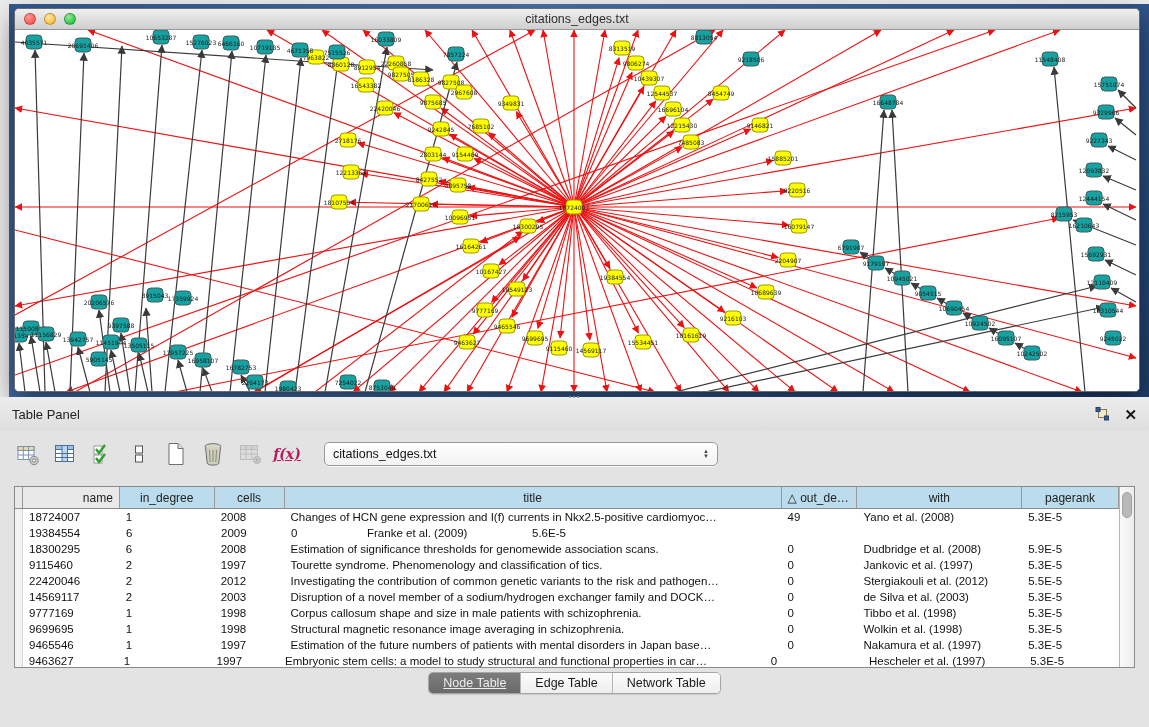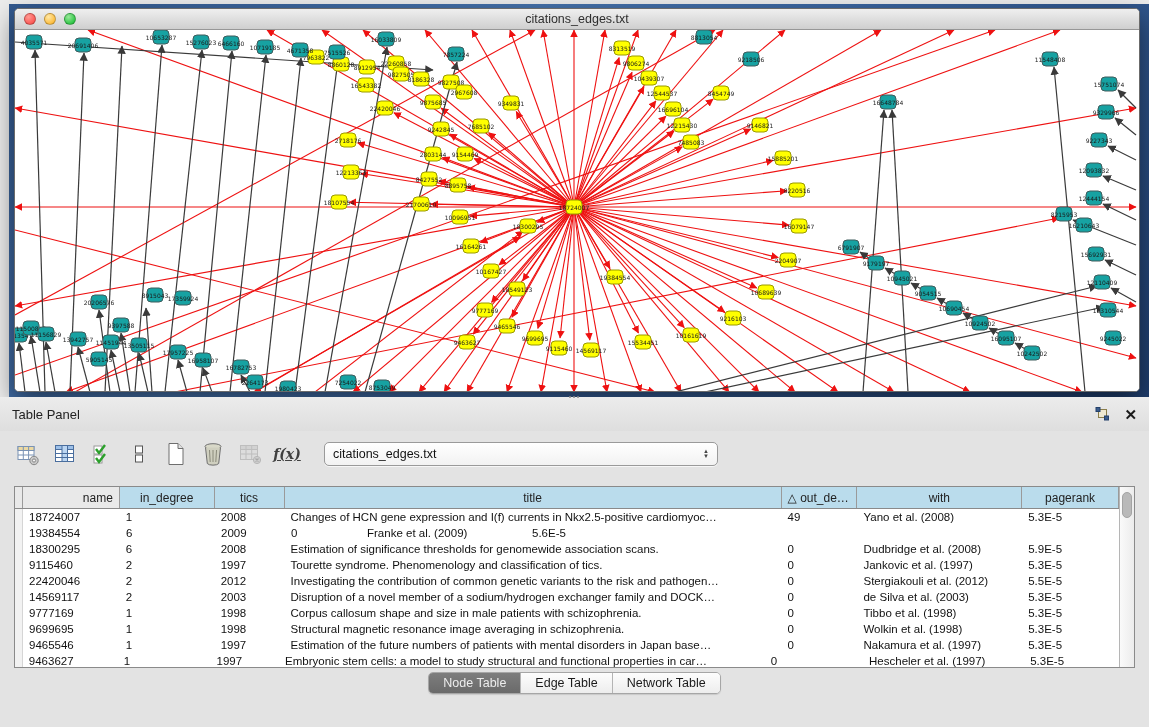--- a/index.html
+++ b/index.html
@@ -30,21 +30,21 @@
   .splitter-grip i { width:2px; height:2px; background:#8a8a8a; border-radius:50%; display:block; }
   .panel-header { height:34px; display:flex; align-items:center; padding:2px 12px; background:linear-gradient(#ececec,#dedede);gap:36px; }
   .panel-title { font-size:13px; color:#222; }
   .panel-header-icons { margin-left:auto; display:flex; align-items:center; gap:14px; }
   .float-ic svg { display:block; }
   .close-x { font-size:15px; font-weight:bold; color:#1a1a1a; line-height:1; cursor:default; }
 
   .toolbar { height:46px; display:flex; align-items:center; padding-left:16px; gap:13px; }
   .tb-icon { width:24px; height:24px; display:flex; align-items:center; justify-content:center; }
   .tb-icon.disabled { opacity:.5; }
-  .fx { font:italic bold 14px "DejaVu Serif",serif; color:#404040;text-decoration:underline; }
+  .fx { font:italic bold 14px "DejaVu Serif",serif; color:#be185d;text-decoration:underline; }
   .combo { margin-left:12px; width:394px; height:24px; background:linear-gradient(#ffffff,#f2f2f2); border:1px solid #9a9a9a;
     border-radius:5px; display:flex; align-items:center; padding:0 8px; box-shadow:0 1px 0 rgba(255,255,255,.7); }
   .combo-text { font-size:12.5px; color:#111; }
   .combo-arrows { margin-left:auto; display:flex; flex-direction:column; line-height:5px; font-size:6px; color:#444; }
 
   
   .table-wrap { position:absolute; left:14px; top:89px; width:1121px; height:182px; background:#fff; border:1px solid #8a8a8a; display:flex; }
   .table-main { flex:1; overflow:hidden; }
   .thead { display:flex; height:22px; border-bottom:1px solid #8a8a8a; }
   .th { font-size:12px; color:#222; border-right:1px solid #9a9a9a; display:flex; align-items:center; padding:0 6px; background:#badcec; }
@@ -54,21 +54,21 @@
   .td { font-size:11.5px; color:#111; padding:0 6px; white-space:nowrap; overflow:hidden; display:flex; align-items:center; }
   .td.blank { background:#f2f2f2; border-right:1px solid #d5d5d5; padding:0; }
   .vscroll { width:15px; border-left:1px solid #b5b5b5; background:linear-gradient(90deg,#fafafa,#ececec); position:relative; }
   .vthumb { position:absolute; left:2px; top:5px; width:10px; height:26px; border-radius:5px; background:#b9b9b9; border:1px solid #a3a3a3; }
 
   
   .tabs-bar { position:absolute; left:0; top:275px; width:1149px; display:flex; justify-content:center; }
   .seg { display:flex; border:1px solid #a6a6a6; border-radius:5px; overflow:hidden; height:22px; box-shadow:0 1px 1px rgba(0,0,0,.12); }
   .seg-btn { font-size:12.5px; padding:0 14px; display:flex; align-items:center; background:linear-gradient(#fdfdfd,#ededed); color:#1a1a1a; border-right:1px solid #b4b4b4; }
   .seg-btn:last-child { border-right:none; }
-  .seg-btn.active { background:linear-gradient(#7d7d7d,#6a6a6a); color:#ededed; }
+  .seg-btn.active { background:linear-gradient(#7d7d7d,#6a6a6a); color:#ededed;text-decoration:underline; }
 
   
   .statusbar { position:absolute; left:0; top:303px; width:1149px; height:27px; background:linear-gradient(#ededed,#e0e0e0);
     border-top:1px solid #bdbdbd; display:flex; align-items:center; justify-content:flex-end; padding-right:14px; gap:7px; }
   .mem-label { font-size:11.5px; color:#222; }
   .mem-dot { width:13px; height:13px; border-radius:50%; background:radial-gradient(circle at 35% 30%,#8fe07a,#37a82e 75%); border:1px solid #5a8a55; }
 </style>
 </head>
 <body>
 
@@ -532,21 +532,21 @@
         </span>
     </span>
   </div>
 
   <div class="table-wrap">
     <div class="table-main">
       <div class="thead" id="thead">
           <div class="th blank" style="width: 8px;"></div>
           <div class="th gray" style="width: 97px; justify-content: flex-end;">name</div>
           <div class="th" style="width: 95px; justify-content: center;">in_degree</div>
-          <div class="th" style="width: 70px; justify-content: center;">tics</div>
+          <div class="th" style="width: 70px; justify-content: center;">cells</div>
           <div class="th" style="width: 498px; justify-content: center;">title</div>
           <div class="th" style="width: 76px; justify-content: flex-start;">△ out_de…</div>
           <div class="th" style="width: 165px; justify-content: center;">with</div>
           <div class="th" style="width: 97px; justify-content: center;">pagerank</div>
         </div>
       <div id="tbody">
           <div class="trow">
             <div class="td blank" style="width: 8px;"></div>
             <div class="td" style="width: 97px;">18724007</div>
             <div class="td" style="width: 95px;">1</div>

